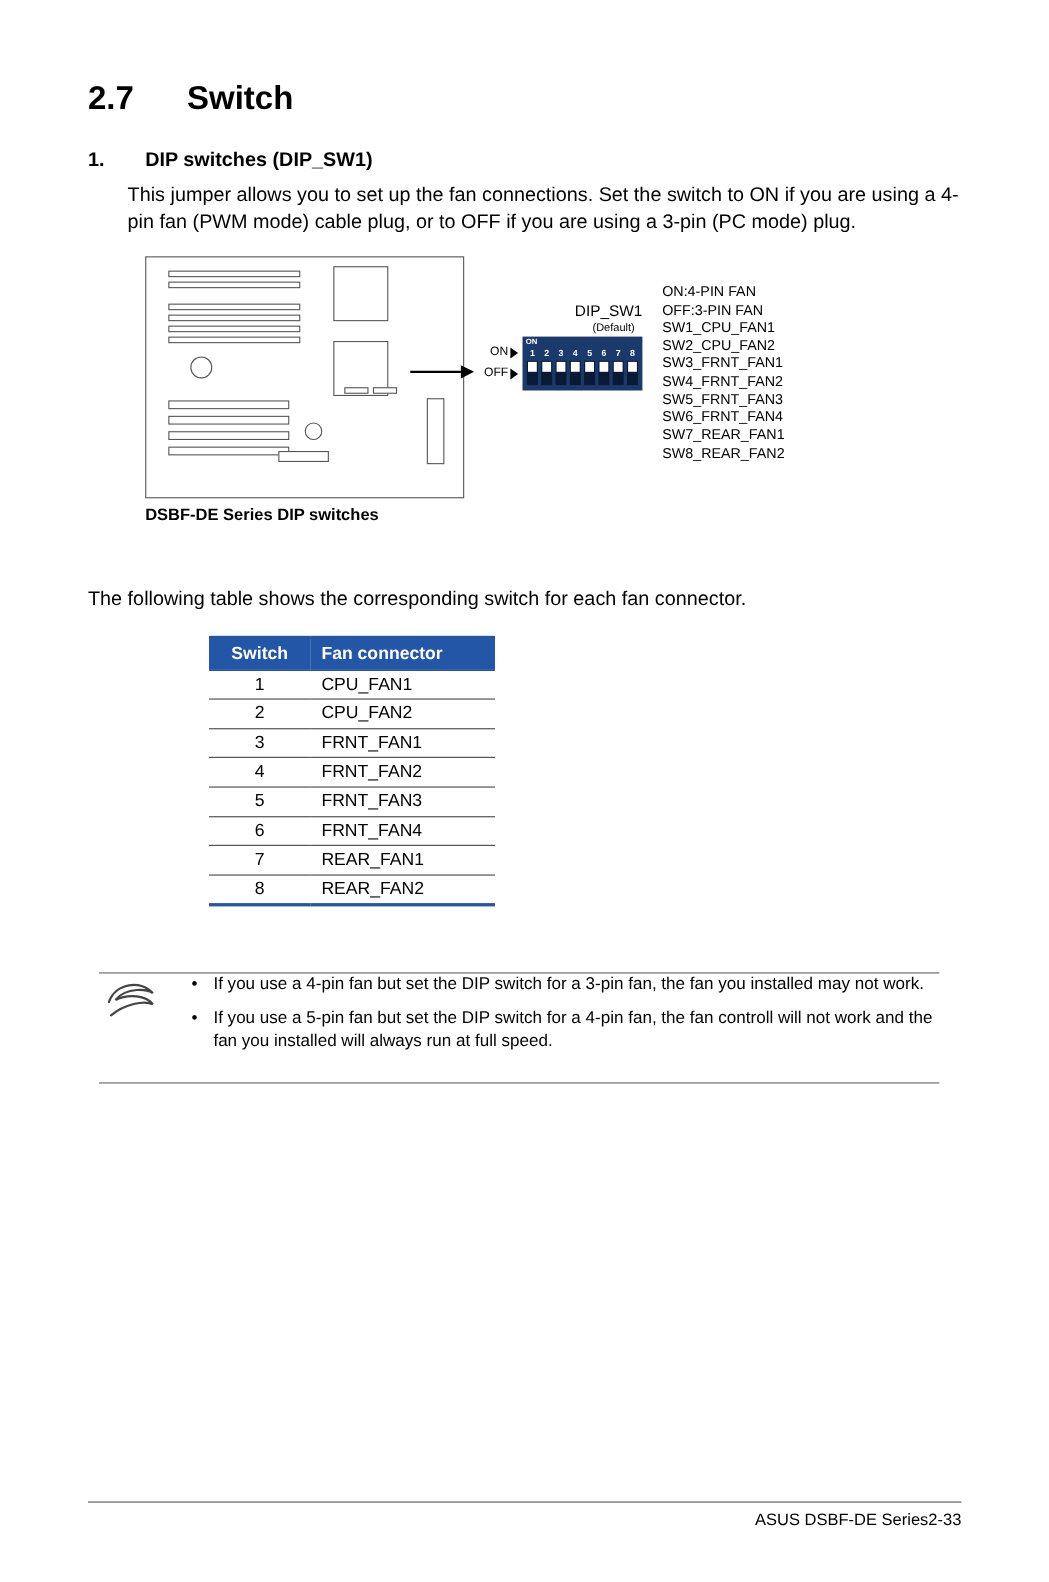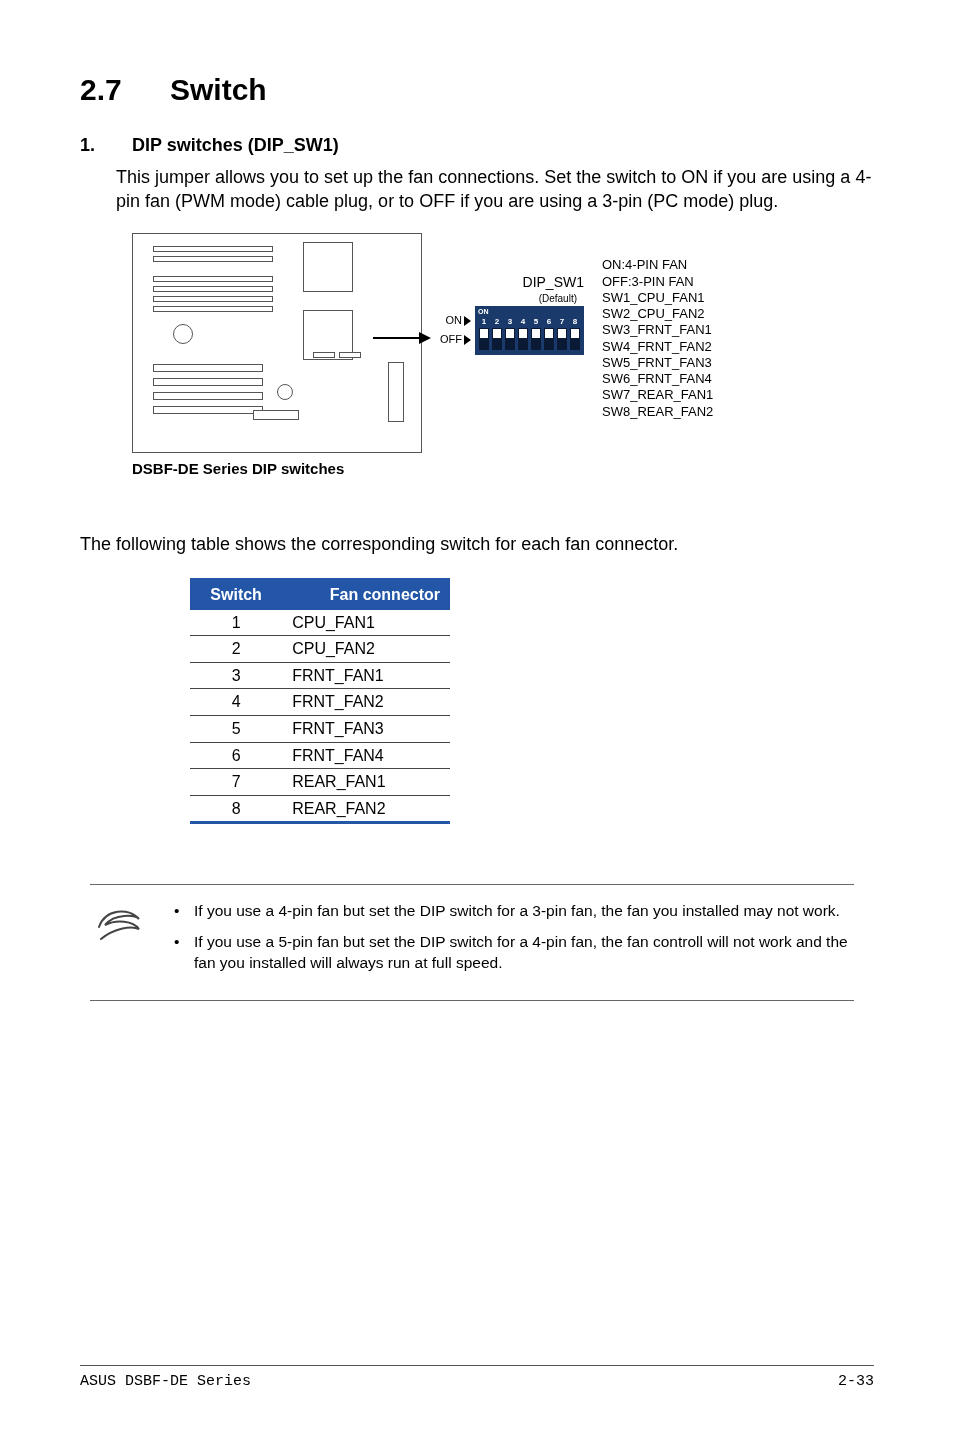--- a/index.html
+++ b/index.html
@@ -76,38 +76,38 @@
     border-collapse: collapse;
     margin-left: 110px;
     font-size: 16px;
     width: 260px;
   }
   table.switch-table thead th {
     background: #2356a6;
     color: #fff;
     font-weight: bold;
     padding: 3px 10px;
-    text-align: right;
+    text-align: left;
     border-bottom:1px solid #2356a6;
   }
   table.switch-table thead th:first-child { text-align:center; }
   table.switch-table tbody td {
     padding: 2px 10px;
     border-bottom: 1px solid #444;
   }
   table.switch-table tbody td:first-child{ text-align:center; }
   table.switch-table tbody tr:last-child td { border-bottom: 3px solid #2356a6; }
   table.switch-table { border-top: 3px solid #2356a6; border-bottom:0; }
   .note-block {
     display:flex;
     gap: 22px;
     margin-top: 60px;
     border-top:1px solid #666;
     border-bottom:1px solid #666;
-    padding: 16px 6px 16px 0;
+    padding: 0 6px 16px 0;
     margin-left:10px;
     margin-right:20px;
   }
   .note-icon {
     width: 58px; flex:0 0 58px;
     display:flex; align-items:flex-start; justify-content:center;
     padding-top:4px;
   }
   .note-list { font-size:15.5px; }
   .note-list li { margin-bottom:10px; list-style: none; position:relative; padding-left:24px;}
@@ -115,22 +115,21 @@
     content:"•"; position:absolute; left:4px; top:0;
   }
   .footer {
     position:absolute;
     bottom: 46px;
     left:80px; right:80px;
     border-top:1px solid #555;
     padding-top:6px;
     font-size:15px;
     display:flex;
-    justify-content:space-between;
-    font-family:Liberation Mono, monospace;
+    justify-content:flex-end;
   }
 </style>
 </head>
 <body>
 
 <h1 class="section">
   <span class="num">2.7</span><span>Switch</span>
 </h1>
 
 <div>

